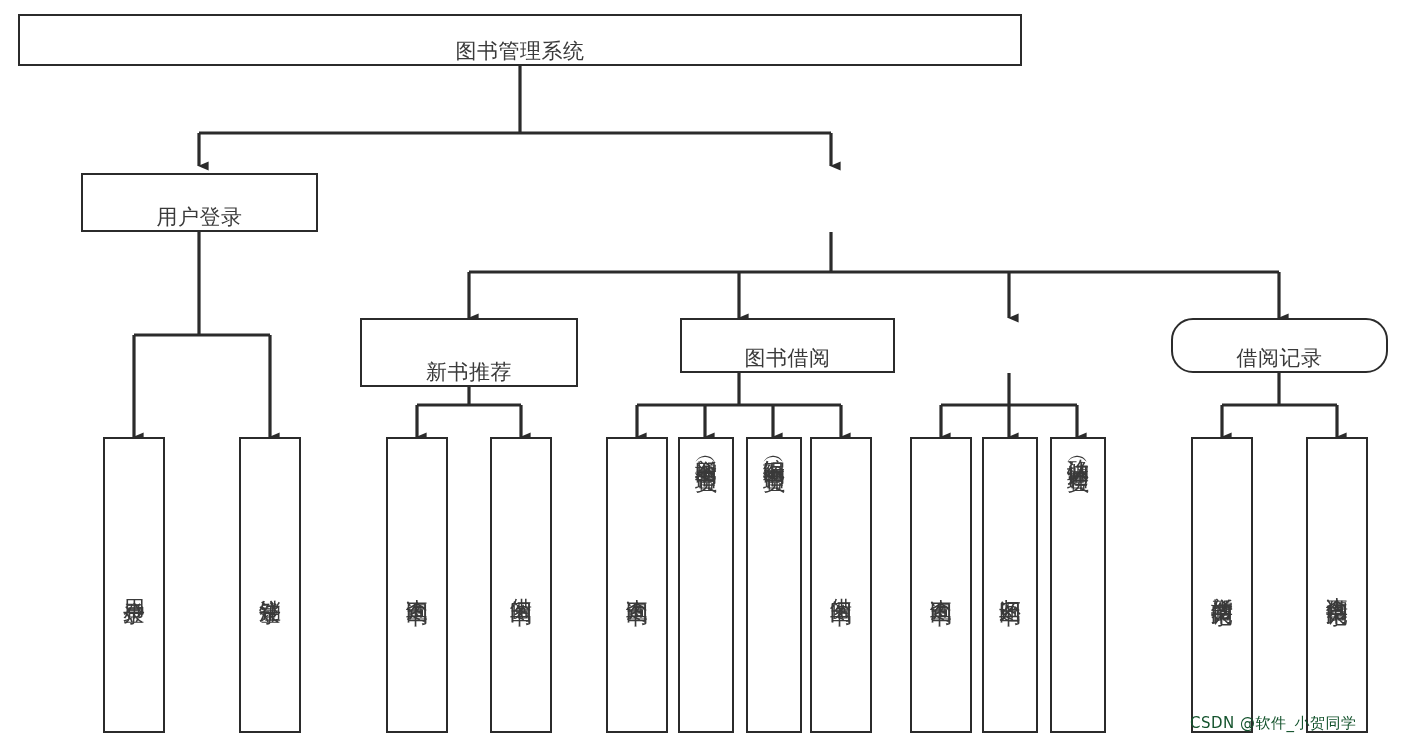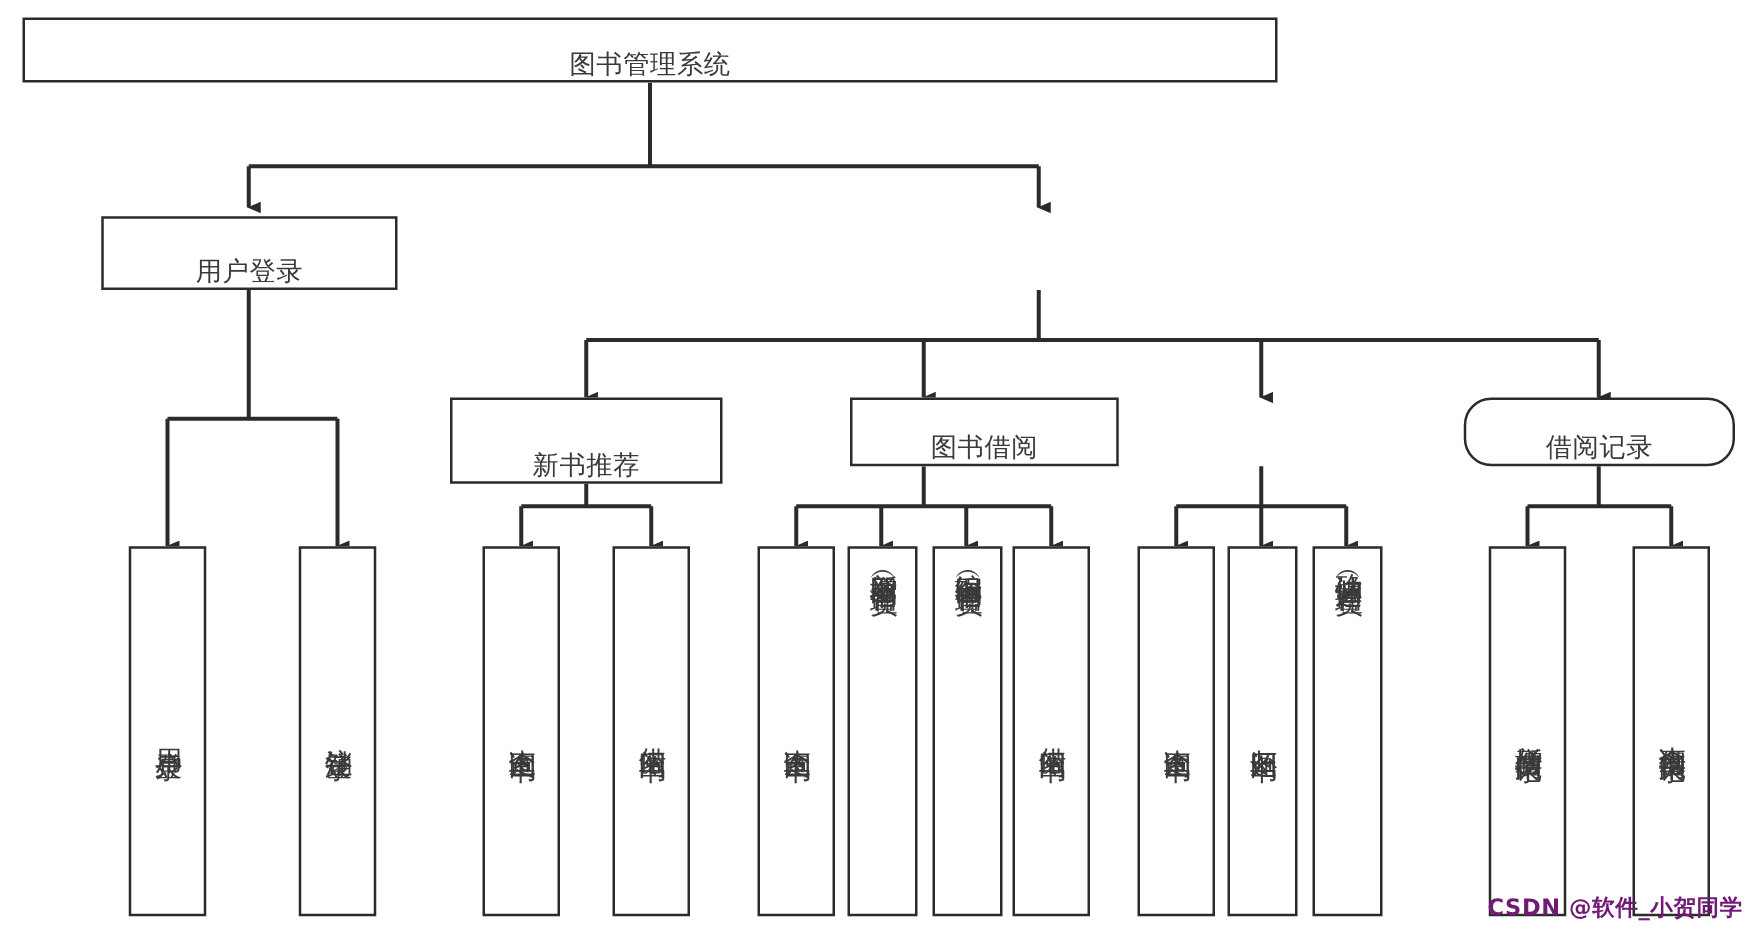--- a/index.html
+++ b/index.html
@@ -60,26 +60,25 @@
     white-space: nowrap;
   }
   .node.vert.centered {
     align-items: center;
   }
   .node.vert.topalign .node-label {
     margin-top: 2px;
   }
   .watermark {
     position: absolute;
-    color: #701a75;
-    font-size: 18px;
+    color: #14532d;
+    font-size: 15px;
     letter-spacing: 0.5px;
     white-space: nowrap;
     user-select: none;
-    font-weight: bold;
   }
 </style>
 </head>
 <body>
 
 <div id="diagram-root">
 
   <svg class="connectors" viewBox="0 0 1405 747">
     <defs>
       <marker id="arrowhead" markerWidth="10" markerHeight="11" refX="4.6" refY="9.6" orient="auto" markerUnits="userSpaceOnUse">

